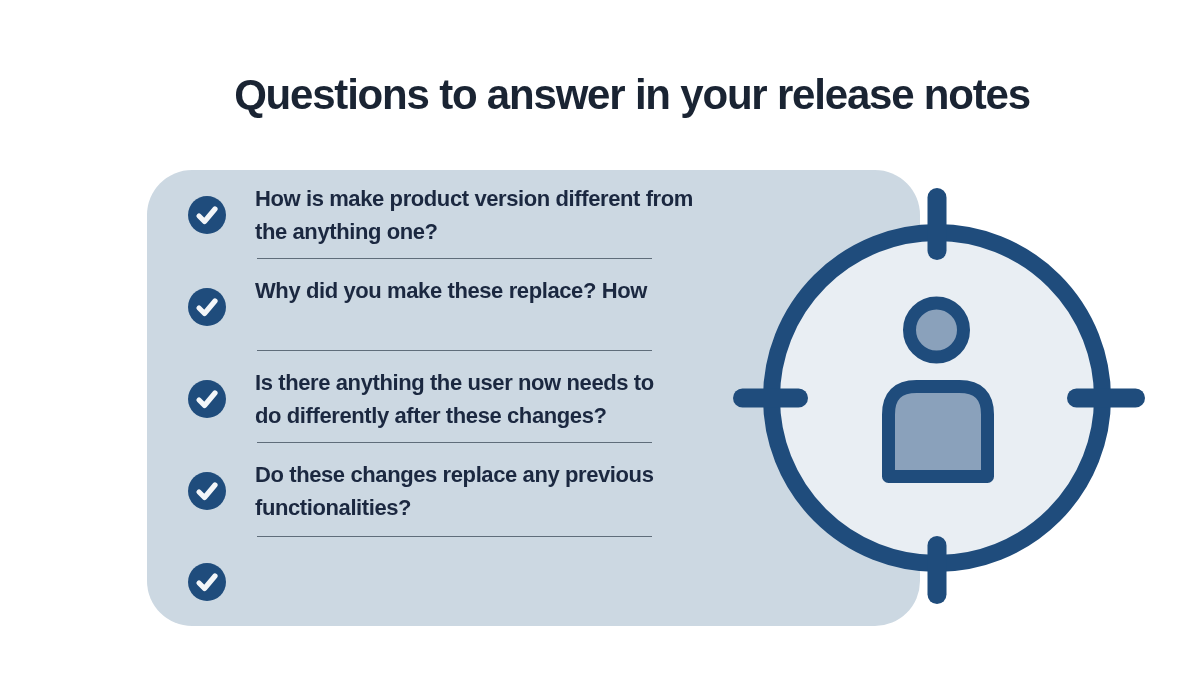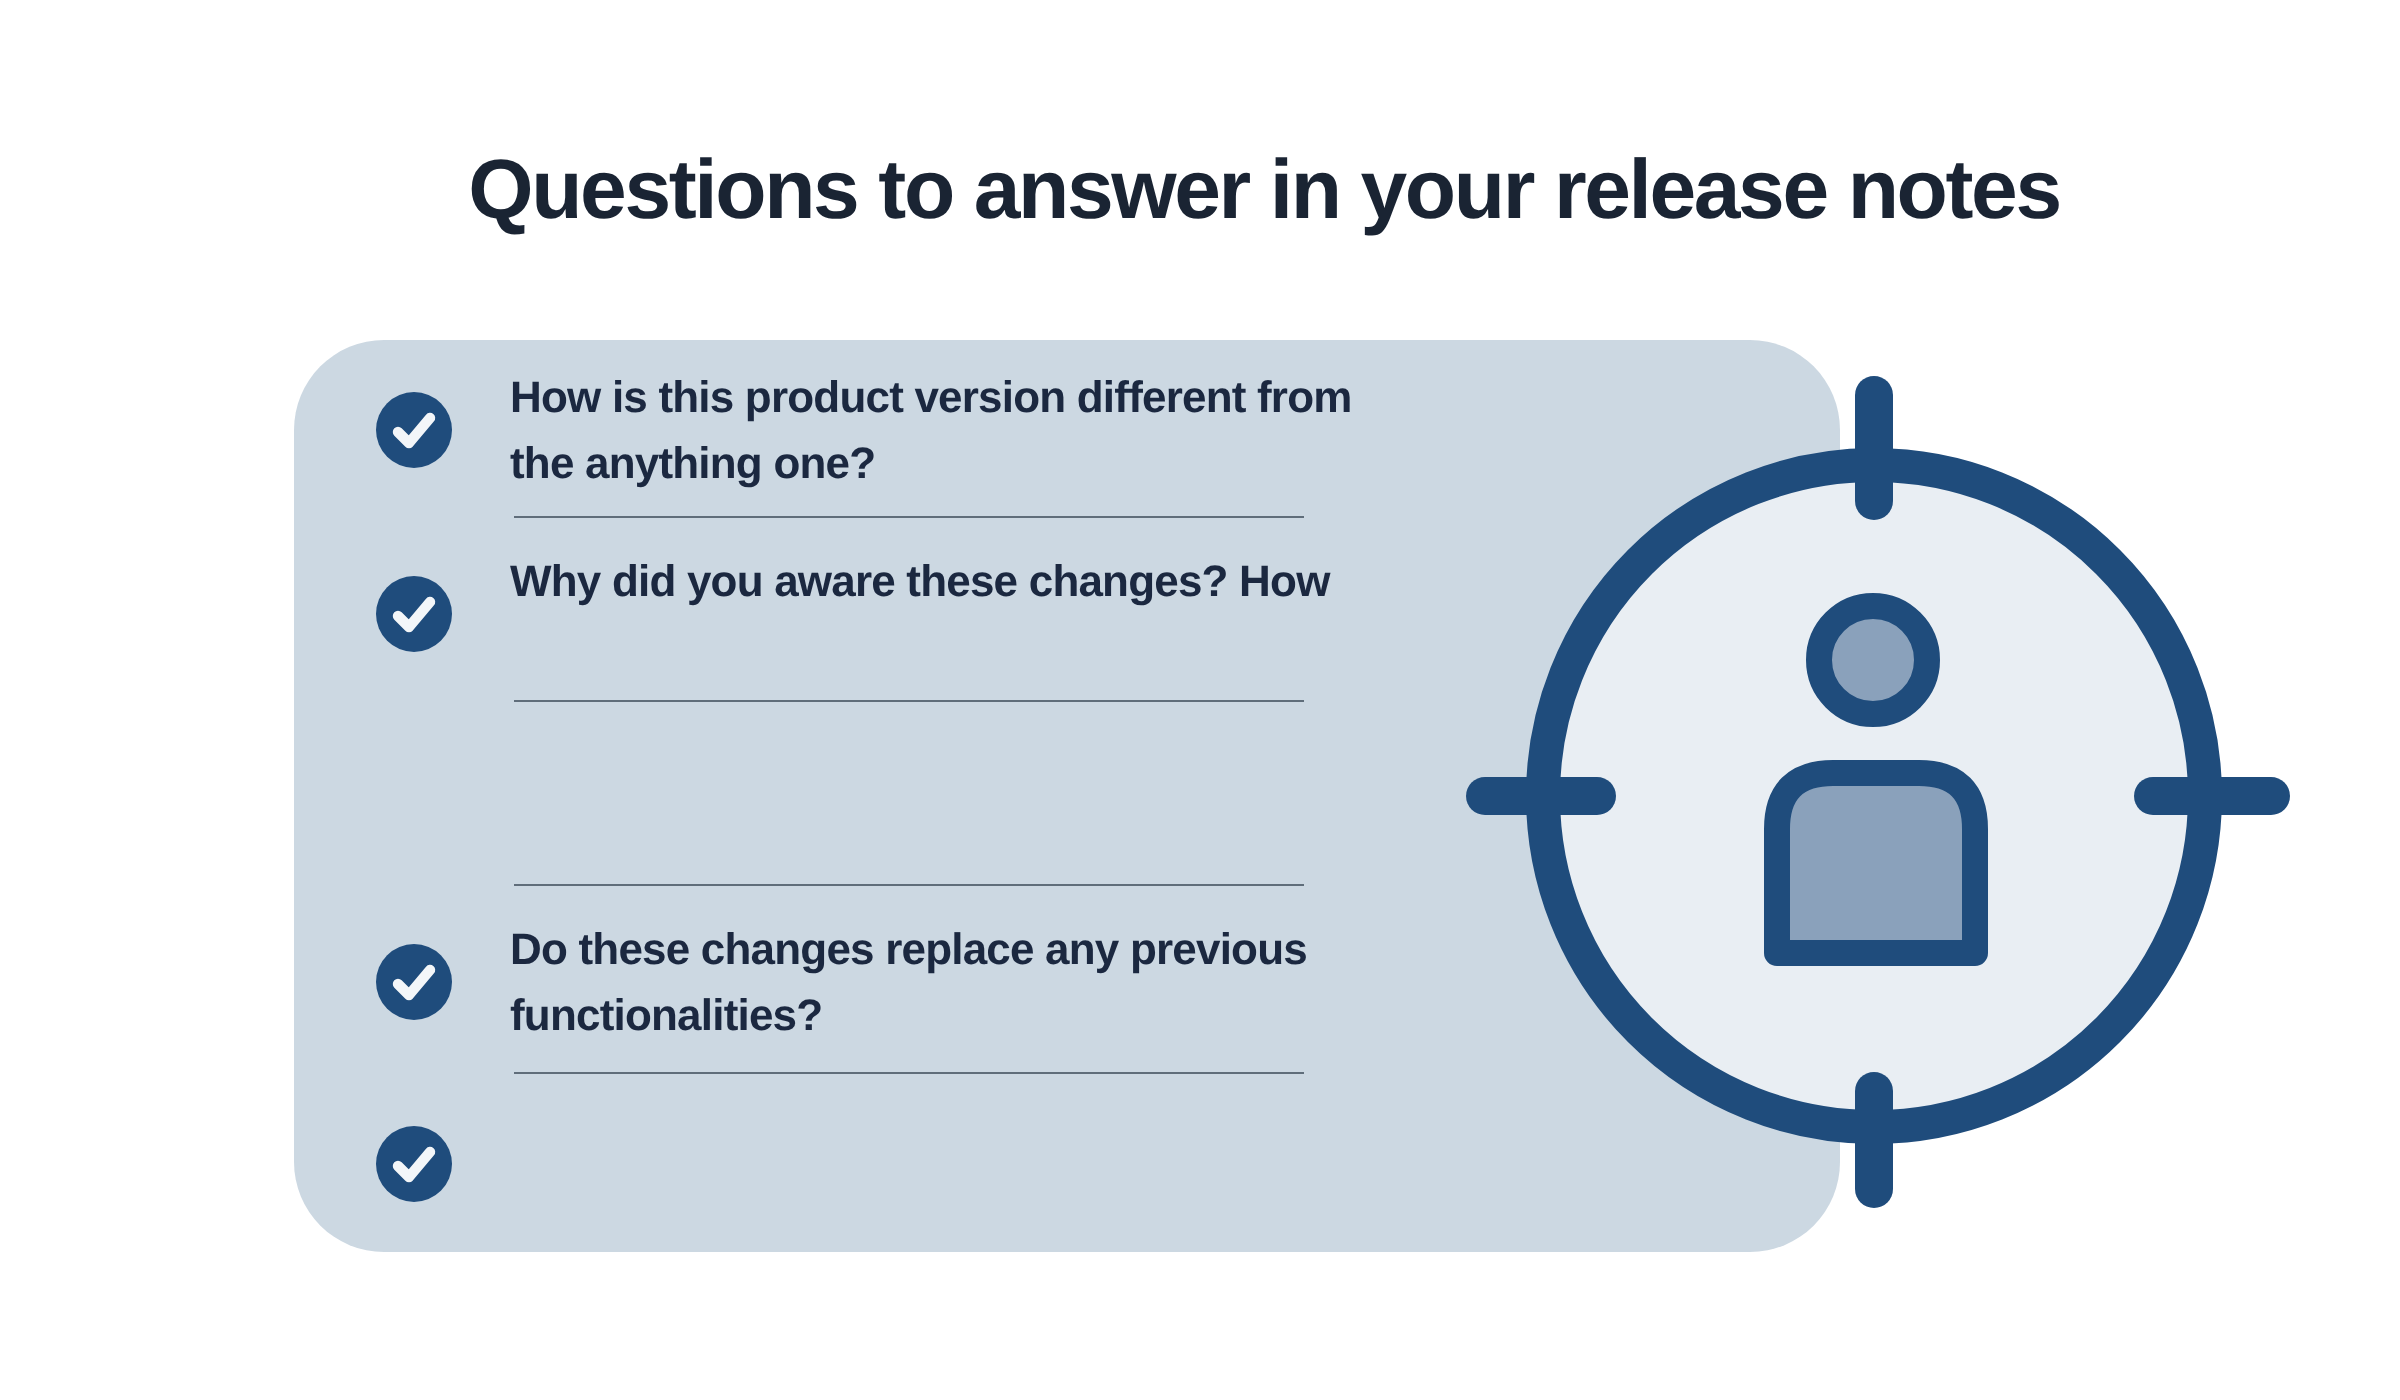--- a/index.html
+++ b/index.html
@@ -54,37 +54,47 @@
   <div class="title">Questions to answer in your release notes</div>
 
   <div class="card">
 
     <div class="row" style="top:10px">
       <svg class="check" width="38" height="38" viewBox="0 0 38 38">
         <circle class="check-circle" cx="19" cy="19" r="19"></circle>
         <path class="check-mark" d="M11 20 L16.5 25.5 L27 13"></path>
       </svg>
       <div class="txt">
-        <span>How is this product version different from</span>
+        <span>How is make product version different from</span>
         <span>the anything one?</span>
       </div>
     </div>
     <div class="divider" style="top:88px"></div>
 
     <div class="row" style="top:102px">
       <svg class="check" width="38" height="38" viewBox="0 0 38 38">
         <circle class="check-circle" cx="19" cy="19" r="19"></circle>
         <path class="check-mark" d="M11 20 L16.5 25.5 L27 13"></path>
       </svg>
       <div class="txt">
-        <span>Why did you aware these changes? How</span>
+        <span>Why did you make these replace? How</span>
       </div>
     </div>
     <div class="divider" style="top:180px"></div>
 
+    <div class="row" style="top:194px">
+      <svg class="check" width="38" height="38" viewBox="0 0 38 38">
+        <circle class="check-circle" cx="19" cy="19" r="19"></circle>
+        <path class="check-mark" d="M11 20 L16.5 25.5 L27 13"></path>
+      </svg>
+      <div class="txt">
+        <span>Is there anything the user now needs to</span>
+        <span>do differently after these changes?</span>
+      </div>
+    </div>
     <div class="divider" style="top:272px"></div>
 
     <div class="row" style="top:286px">
       <svg class="check" width="38" height="38" viewBox="0 0 38 38">
         <circle class="check-circle" cx="19" cy="19" r="19"></circle>
         <path class="check-mark" d="M11 20 L16.5 25.5 L27 13"></path>
       </svg>
       <div class="txt">
         <span>Do these changes replace any previous</span>
         <span>functionalities?</span>

